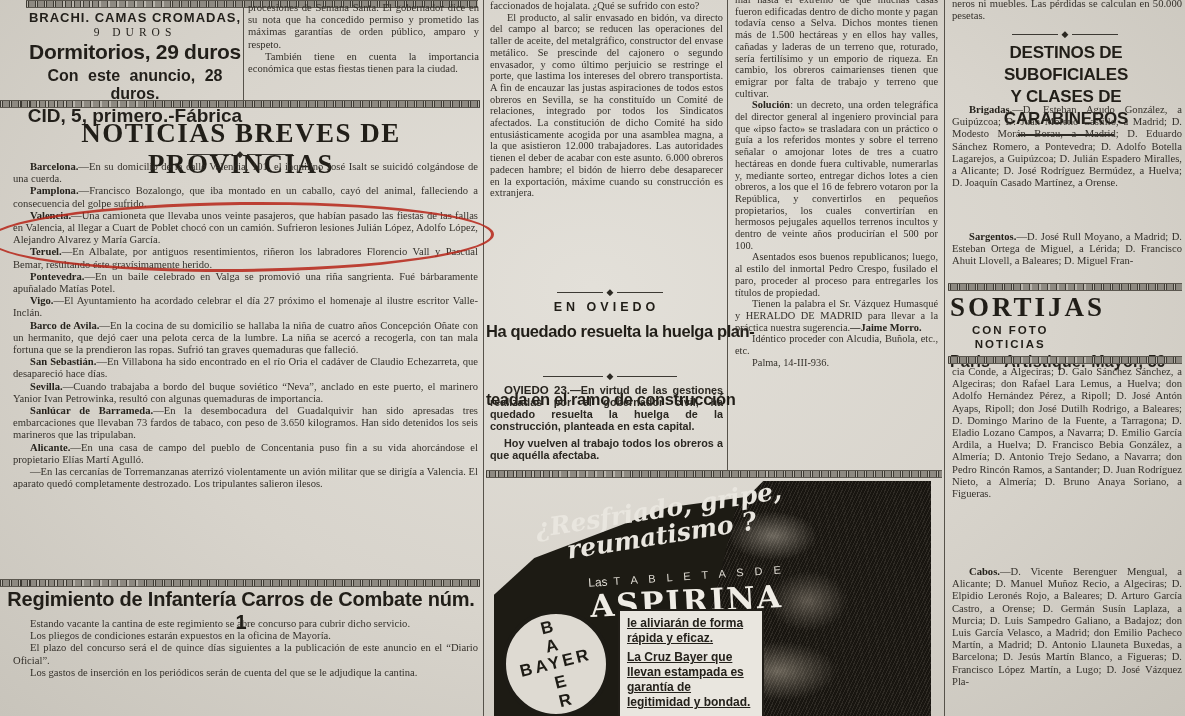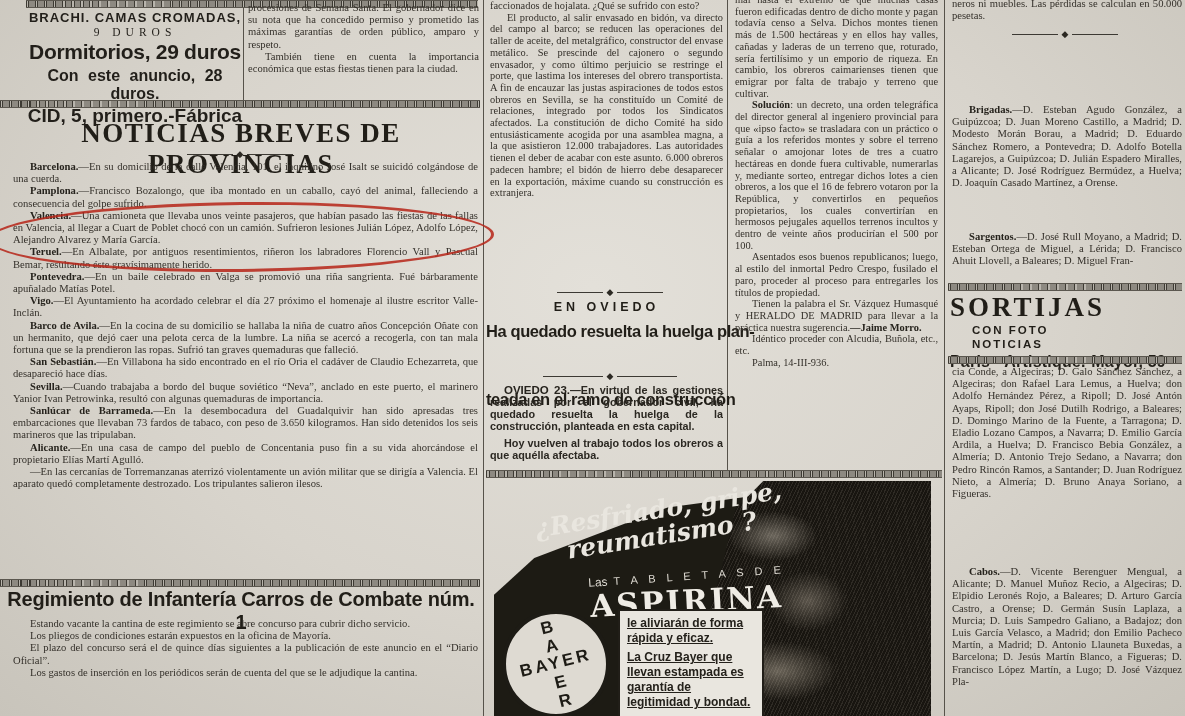--- a/index.html
+++ b/index.html
@@ -74,21 +74,21 @@
   .bayer-v{position:absolute; left:50%; top:0; transform:translateX(-50%); height:100%;
     display:flex; flex-direction:column; justify-content:space-between; padding:4px 0; box-sizing:border-box;
     font-size:17px; line-height:17px; text-align:center;}
   .bayer-v span.gap{visibility:hidden;}
   
   .destinos{position:absolute; left:950px; top:42px; width:232px; text-align:center;
     font-family:"Liberation Sans",sans-serif; font-weight:bold; font-size:17px; line-height:22px; color:#211e18; letter-spacing:-0.2px;}
   .destinos .underline{width:96px; height:2px; background:#2c2923; margin:4px auto 0;}
   .sortijas-row{position:absolute; left:950px; top:292px; width:232px; color:#211e18;}
   .sortijas-big{font-family:"Liberation Serif",serif; font-weight:bold; font-size:27px; letter-spacing:3px; display:inline-block;}
-  .sortijas-sub{display:inline-block; vertical-align:top; margin-left:22px; font-family:"Liberation Sans",sans-serif; font-weight:bold; font-size:11.5px; letter-spacing:2px; line-height:14px;}
+  .sortijas-sub{display:inline-block; vertical-align:top; margin-left:22px; font-family:"Liberation Sans",sans-serif; font-weight:bold; font-size:11.5px; letter-spacing:2px; text-align:center; line-height:14px;}
   .sortijas-l2{font-family:"Liberation Sans",sans-serif; font-weight:bold; font-size:16px; margin-top:2px; letter-spacing:0.2px; white-space:nowrap;}
   
   .red-ellipse{position:absolute; left:-12px; top:202px; width:500px; height:64px;
     border:3px solid rgba(182,36,24,0.85); border-radius:50%; transform:rotate(-0.6deg);}
 </style>
 </head>
 <body>
 
 <div class="page">
 
@@ -216,20 +216,25 @@
 
   <div class="jtext" style="position:absolute; left:952px; top:-2px; width:230px; height:34px; overflow:hidden;">
     <p class="noind">neros ni muebles. Las pérdidas se calculan en 50.000 pesetas.</p>
   </div>
   <div class="divider" style="left:1000px; top:30px; width:130px;">
     <div class="bar"></div>
       <span class="gem">◆</span>
       <div class="bar"></div>
   </div>
 
+  <div class="destinos">
+    <div>DESTINOS DE SUBOFICIALES</div>
+    <div>Y CLASES DE CARABINEROS</div>
+    <div class="underline"></div>
+  </div>
 
   <div class="jtext" style="position:absolute; left:952px; top:104px; width:230px; height:127px; overflow:hidden;">
     <p><span class="lead">Brigadas.</span><span>—D. Esteban Agudo González, a Guipúzcoa; D. Juan Moreno Castillo, a Madrid; D. Modesto Morán Borau, a Madrid; D. Eduardo Sánchez Romero, a Pontevedra; D. Adolfo Botella Lagarejos, a Guipúzcoa; D. Julián Espadero Miralles, a Alicante; D. José Rodríguez Bermúdez, a Huelva; D. Joaquín Casado Martínez, a Orense.</span></p>
   </div>
   <div class="jtext" style="position:absolute; left:952px; top:231px; width:230px; height:50px; overflow:hidden;">
     <p><span class="lead">Sargentos.</span><span>—D. José Rull Moyano, a Madrid; D. Esteban Ortega de Miguel, a Lérida; D. Francisco Ahuit Llovell, a Baleares; D. Miguel Fran-</span></p>
   </div>
 
   <div class="chain" style="left:948px; top:283px; width:234px;"></div>
 

